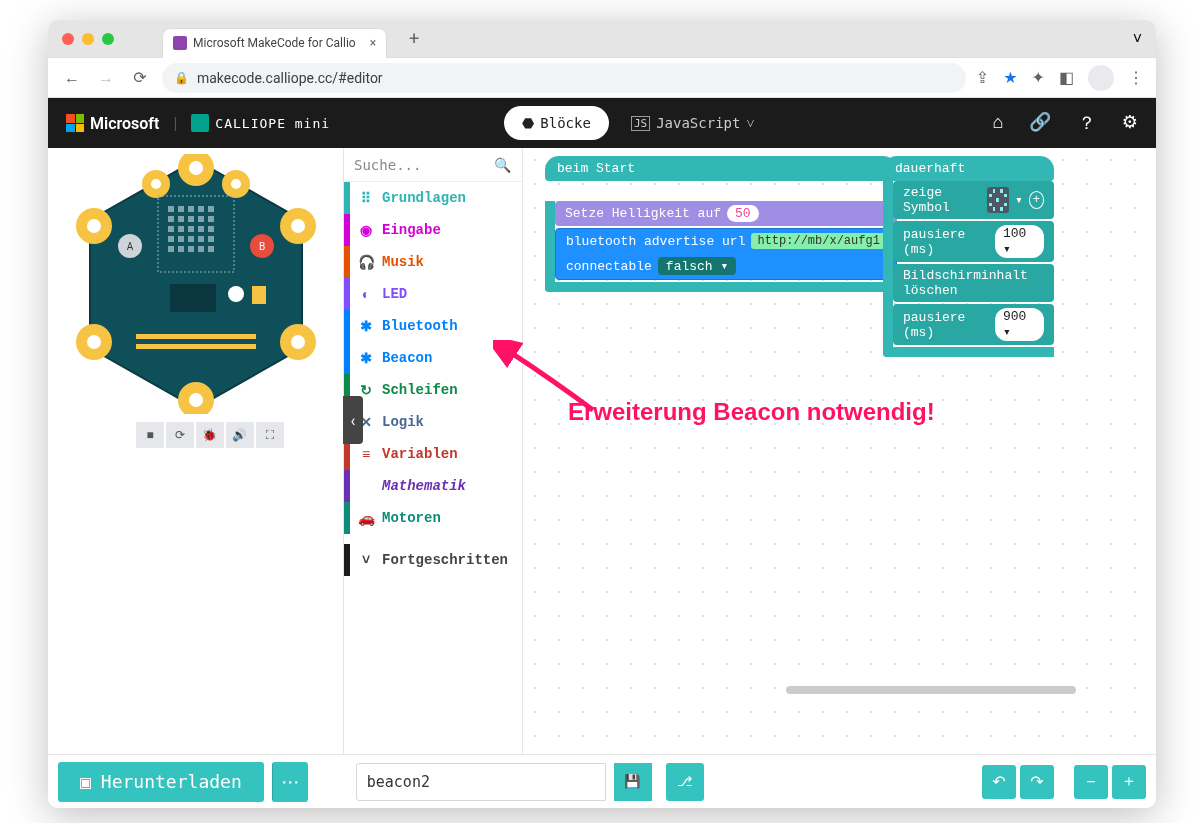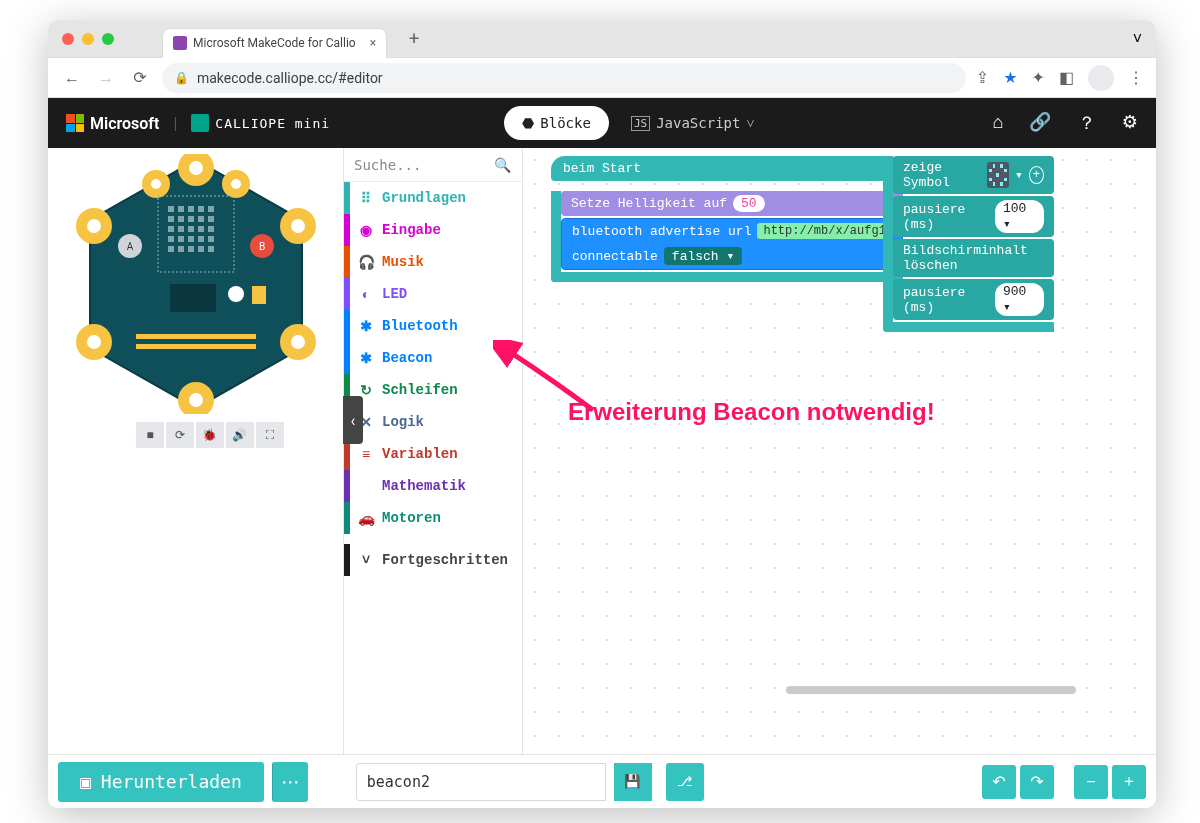--- a/index.html
+++ b/index.html
@@ -199,21 +199,21 @@
   .cat .caticon { width:16px; text-align:center; font-family: Arial; }
   .c-grund { color:#2eb4b3; border-color:#2eb4b3; }
   .c-eingabe { color:#d400d4; border-color:#d400d4; }
   .c-musik { color:#e65100; border-color:#e65100; }
   .c-led { color:#7f4fff; border-color:#7f4fff; }
   .c-bt { color:#0082fc; border-color:#0082fc; }
   .c-beacon { color:#0082fc; border-color:#0082fc; }
   .c-schleifen { color:#0b8a4a; border-color:#0b8a4a; }
   .c-logik { color:#4a6892; border-color:#4a6892; }
   .c-var { color:#c0392b; border-color:#c0392b; }
-  .c-math { color:#6b2fb3; border-color:#6b2fb3; }
+  .c-math { color:#6b2fb3; border-color:#6b2fb3;font-style:italic; }
   .c-motor { color:#0f8b78; border-color:#0f8b78; }
   .c-adv { color:#444; border-color:#1b1b1b; margin-top: 10px; }
   
   .workspace {
     flex:1;
     background:
       radial-gradient(#d9dde0 1px, transparent 1px) 0 0 / 24px 24px,
       #fff;
     position: relative;
     overflow: hidden;
@@ -221,21 +221,21 @@
   .blk {
     position:absolute;
     font-family: 'Courier New', monospace;
     font-size: 13px;
     color:#fff;
   }
   .hat {
     border-radius: 14px 14px 4px 4px;
     padding: 4px 10px 4px 10px;
   }
-  .group1 { left: 28px; top: 8px; }
+  .group1 { left: 22px; top: 8px; }
   .group2 { left: 360px; top: 8px; }
   .teal { background:#32b7b4; }
   .teal-dark { background:#28a7a3; }
   .lilac { background:#a08de4; }
   .pill { background:#fff; color:#ec4899; border-radius: 12px; padding: 1px 8px; display:inline-block; }
   .pill-teal { background:#fff; color:#222; border-radius: 12px; padding: 1px 8px; }
   .drop-teal { background:#12756f; border-radius:4px; padding:1px 8px; }
   .row { padding: 4px 10px; display:flex; align-items:center; gap: 6px; }
   .container-body { border-left: 10px solid #32b7b4; border-bottom: 10px solid #32b7b4; border-bottom-left-radius: 4px; padding-bottom: 2px; min-width: 190px;}
   .container-body2 { border-left: 10px solid #32b7b4; border-bottom: 10px solid #32b7b4; border-bottom-left-radius: 4px; padding-bottom: 2px; width: 171px;}
@@ -502,38 +502,41 @@
       </div>
     </div>
 
     <div class="workspace">
 
       <div class="blk group1">
         <div class="hat teal" style="padding:5px 12px;">
           <span>beim Start</span>
         </div>
         <div class="container-body">
-          <div class="row lilac" style="border-radius:4px; margin:10px 0 2px 0;align-items:center;">
+          <div class="row lilac" style="border-radius:4px; margin:20px 0 2px 0;align-items:center;">
             <span>Setze Helligkeit auf</span>
             <span class="pill">50</span>
           </div>
           <div class="bluebox">
             <div class="row">
               <span>bluetooth advertise url</span>
               <span class="white-input">http://mb/x/aufg1</span>
             </div>
             <div class="row">
               <span>connectable</span>
               <span class="drop-teal">falsch ▾</span>
             </div>
           </div>
         </div>
       </div>
 
       <div class="blk group2">
+        <div class="hat teal" style="padding:5px 12px;">
+          <span>dauerhaft</span>
+        </div>
         <div class="container-body2">
           <div class="row teal-dark" style="border-radius:4px;">
             <span>zeige Symbol</span>
             <span class="led-tile">
               <span></span>
                 <span class="on"></span>
                 <span></span>
                 <span class="on"></span>
                 <span></span>
               <span class="on"></span>

